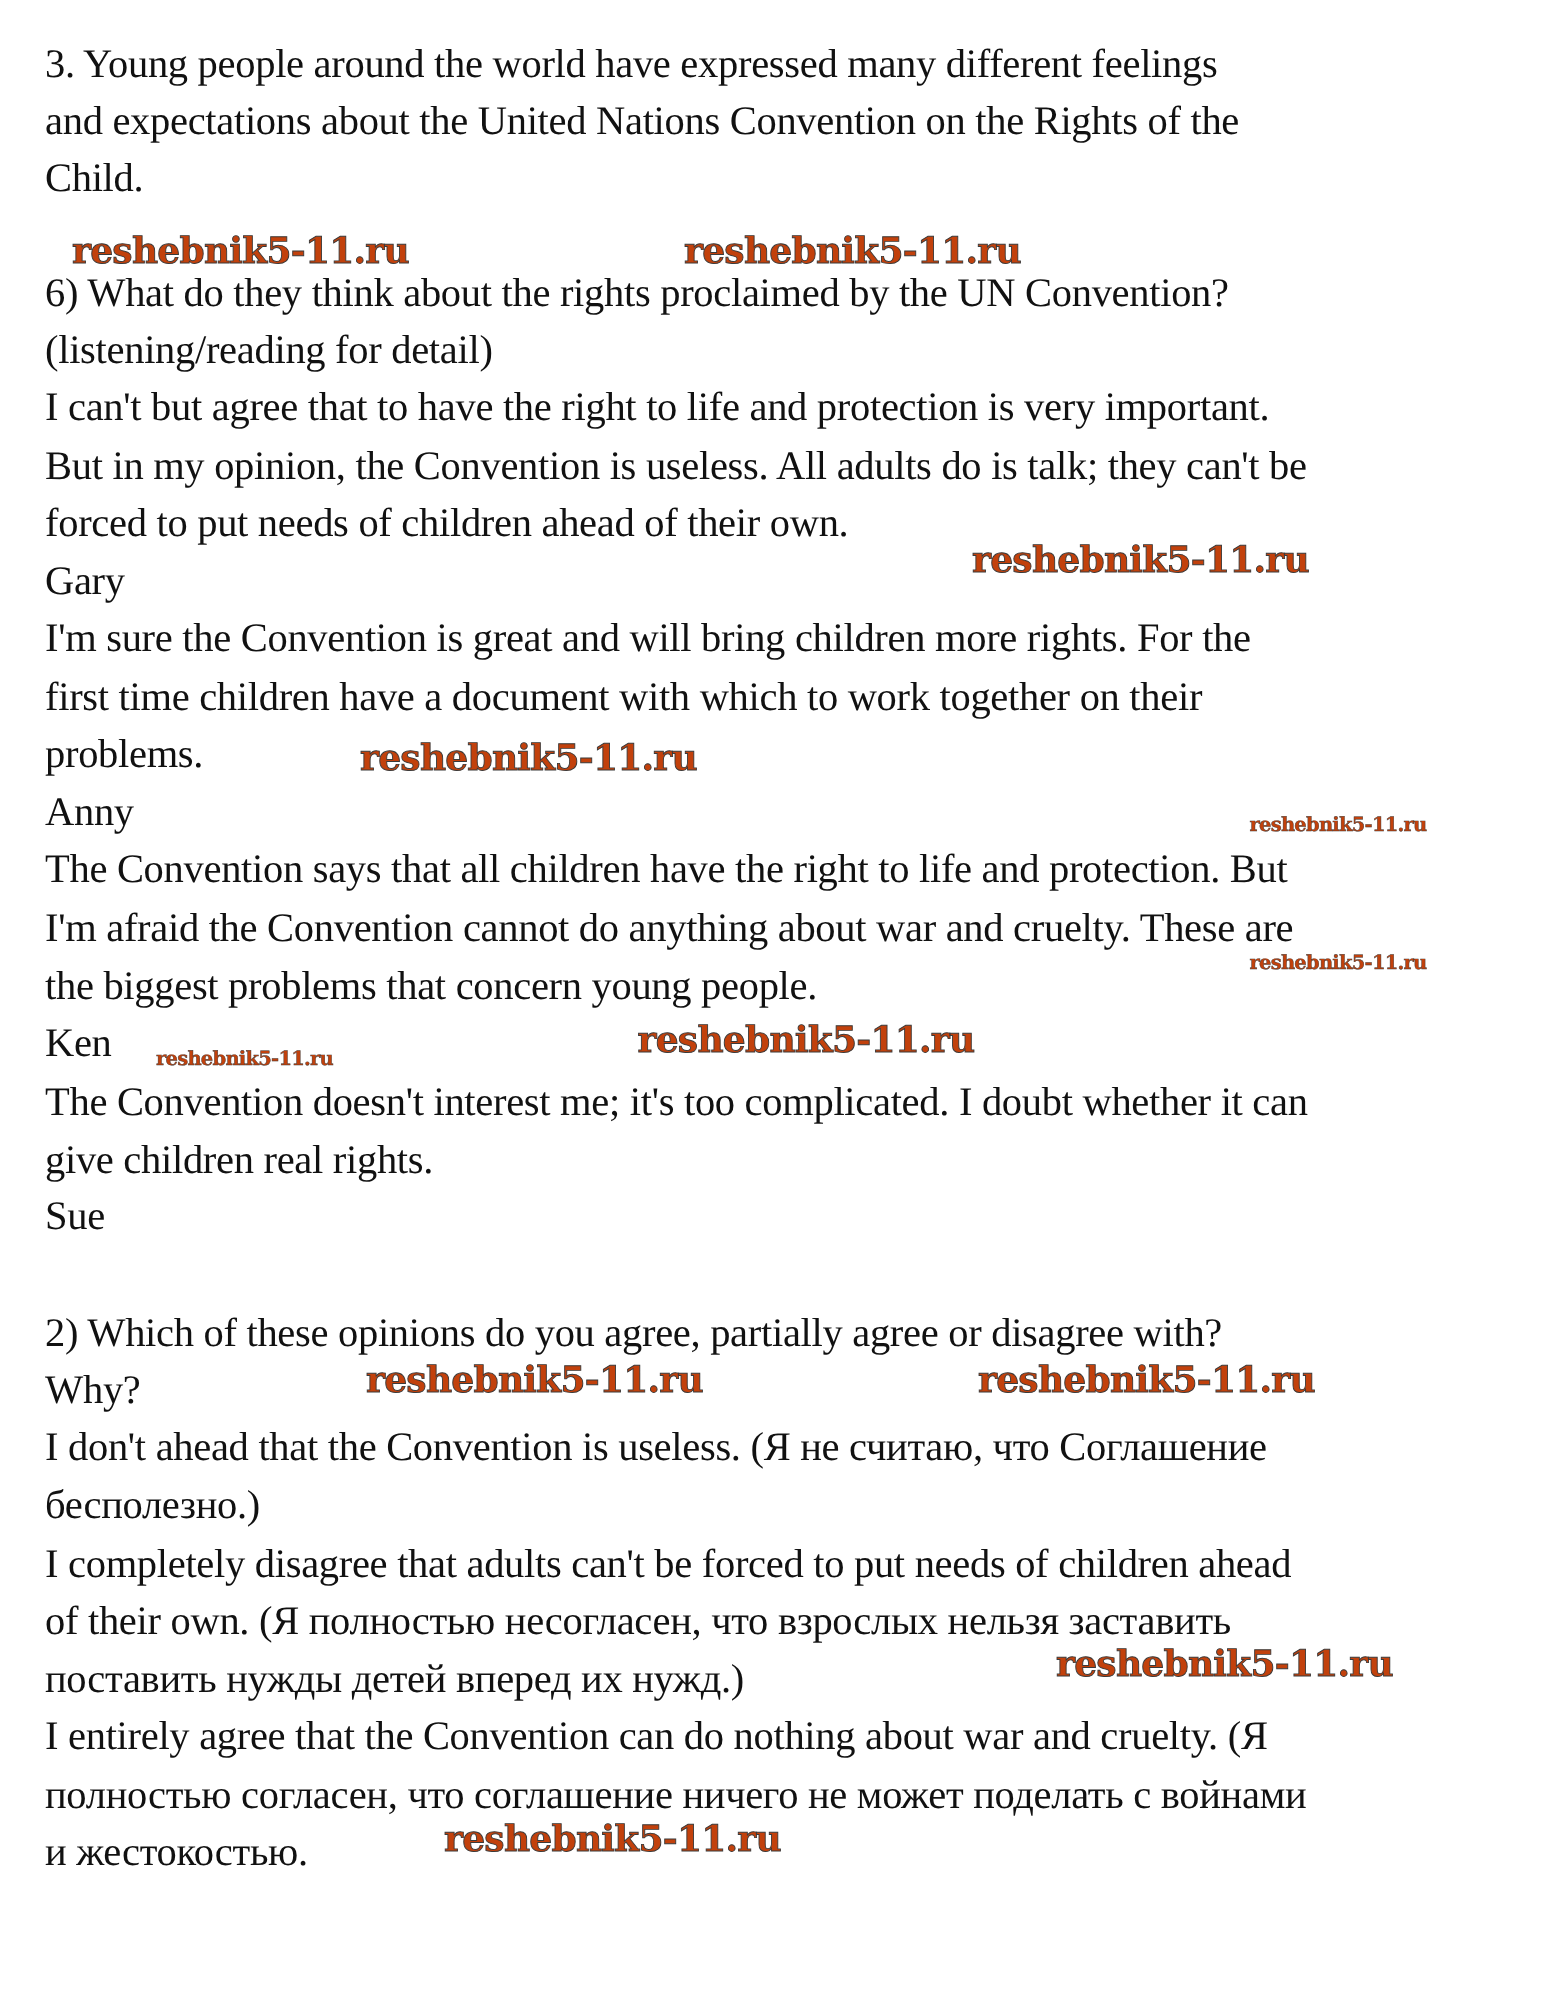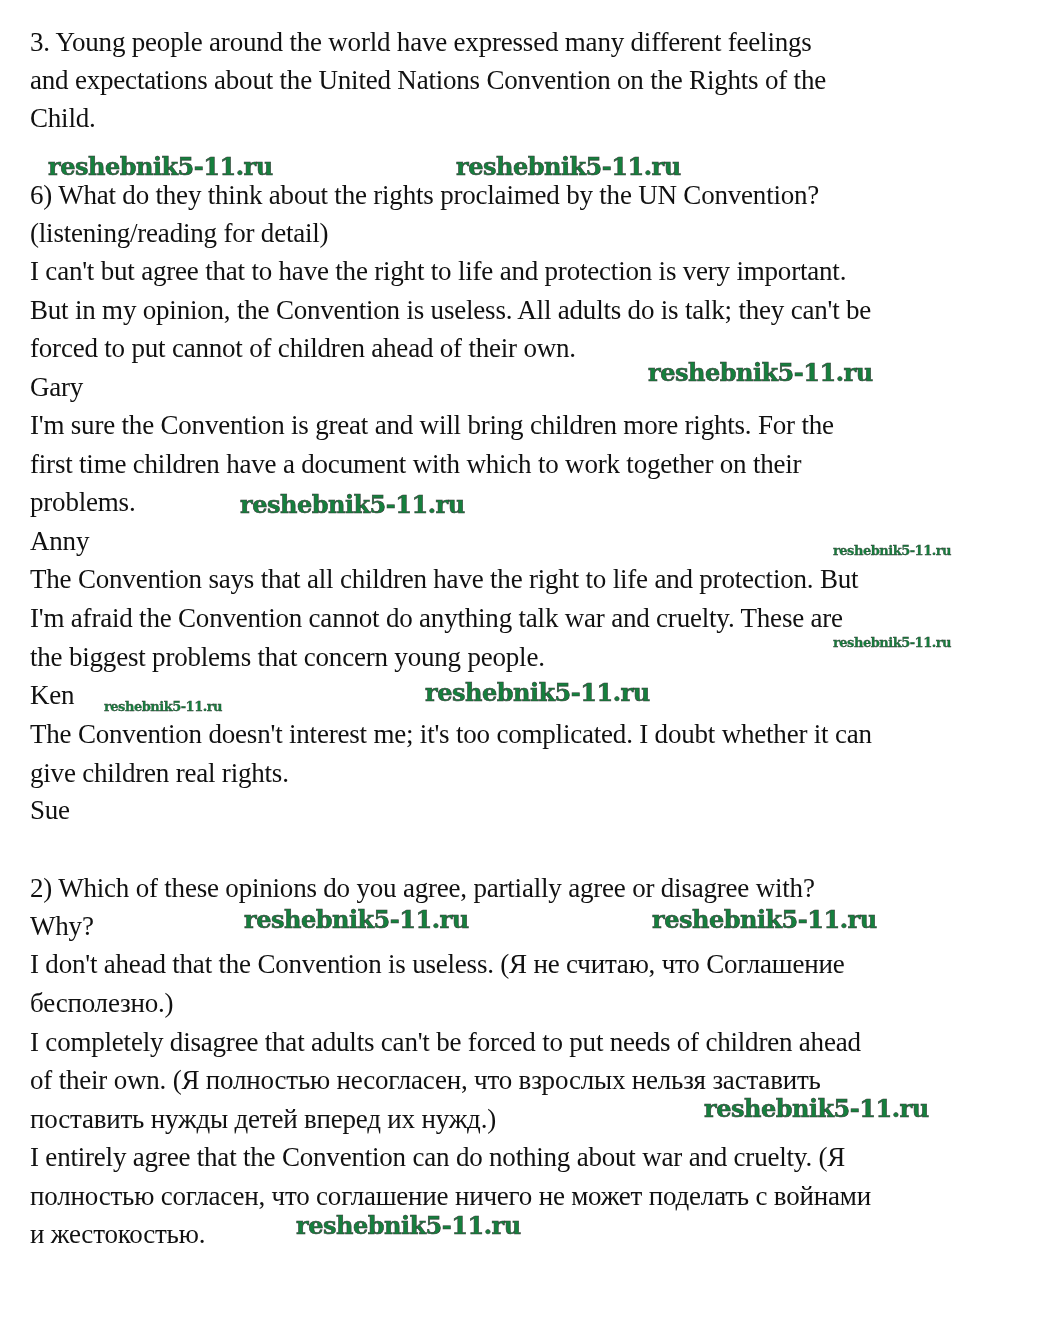--- a/index.html
+++ b/index.html
@@ -9,49 +9,49 @@
     color: #111111;
   }
   .line {
     position: absolute; left: 30px; white-space: nowrap;
     font-size: 27px; line-height: 38px; letter-spacing: -0.2px;
   }
   .bold { font-weight: normal; }
   .wm {
     position: absolute; white-space: nowrap;
     font-family: "DejaVu Serif", "Liberation Serif", serif;
-    font-weight: bold; color: #15803d;
+    font-weight: bold; color: #c2410c;
     -webkit-text-stroke: 0.6px #3a3a3a;
     letter-spacing: -0.5px;
   }
   .wm.big { font-size: 24px; line-height: 26px; }
   .wm.small { font-size: 13px; line-height: 14px; -webkit-text-stroke: 0.3px #3a3a3a; }
 </style>
 </head>
 <body>
 
 <div class="line bold" style="top:23px">3. Young people around the world have expressed many different feelings</div>
 <div class="line bold" style="top:61px">and expectations about the United Nations Convention on the Rights of the</div>
 <div class="line bold" style="top:99px">Child.</div>
 
 <div class="line bold" style="top:176px">6) What do they think about the rights proclaimed by the UN Convention?</div>
 <div class="line bold" style="top:214px">(listening/reading for detail)</div>
 
 <div class="line" style="top:252px">I can't but agree that to have the right to life and protection is very important.</div>
 <div class="line" style="top:291px">But in my opinion, the Convention is useless. All adults do is talk; they can't be</div>
-<div class="line" style="top:329px">forced to put cannot of children ahead of their own.</div>
+<div class="line" style="top:329px">forced to put needs of children ahead of their own.</div>
 <div class="line" style="top:368px">Gary</div>
 
 <div class="line" style="top:406px">I'm sure the Convention is great and will bring children more rights. For the</div>
 <div class="line" style="top:445px">first time children have a document with which to work together on their</div>
 <div class="line" style="top:483px">problems.</div>
 <div class="line" style="top:522px">Anny</div>
 
 <div class="line" style="top:560px">The Convention says that all children have the right to life and protection. But</div>
-<div class="line" style="top:599px">I'm afraid the Convention cannot do anything talk war and cruelty. These are</div>
+<div class="line" style="top:599px">I'm afraid the Convention cannot do anything about war and cruelty. These are</div>
 <div class="line" style="top:638px">the biggest problems that concern young people.</div>
 <div class="line" style="top:676px">Ken</div>
 
 <div class="line" style="top:715px">The Convention doesn't interest me; it's too complicated. I doubt whether it can</div>
 <div class="line" style="top:754px">give children real rights.</div>
 <div class="line" style="top:791px">Sue</div>
 
 <div class="line bold" style="top:869px">2) Which of these opinions do you agree, partially agree or disagree with?</div>
 <div class="line bold" style="top:907px">Why?</div>
 

